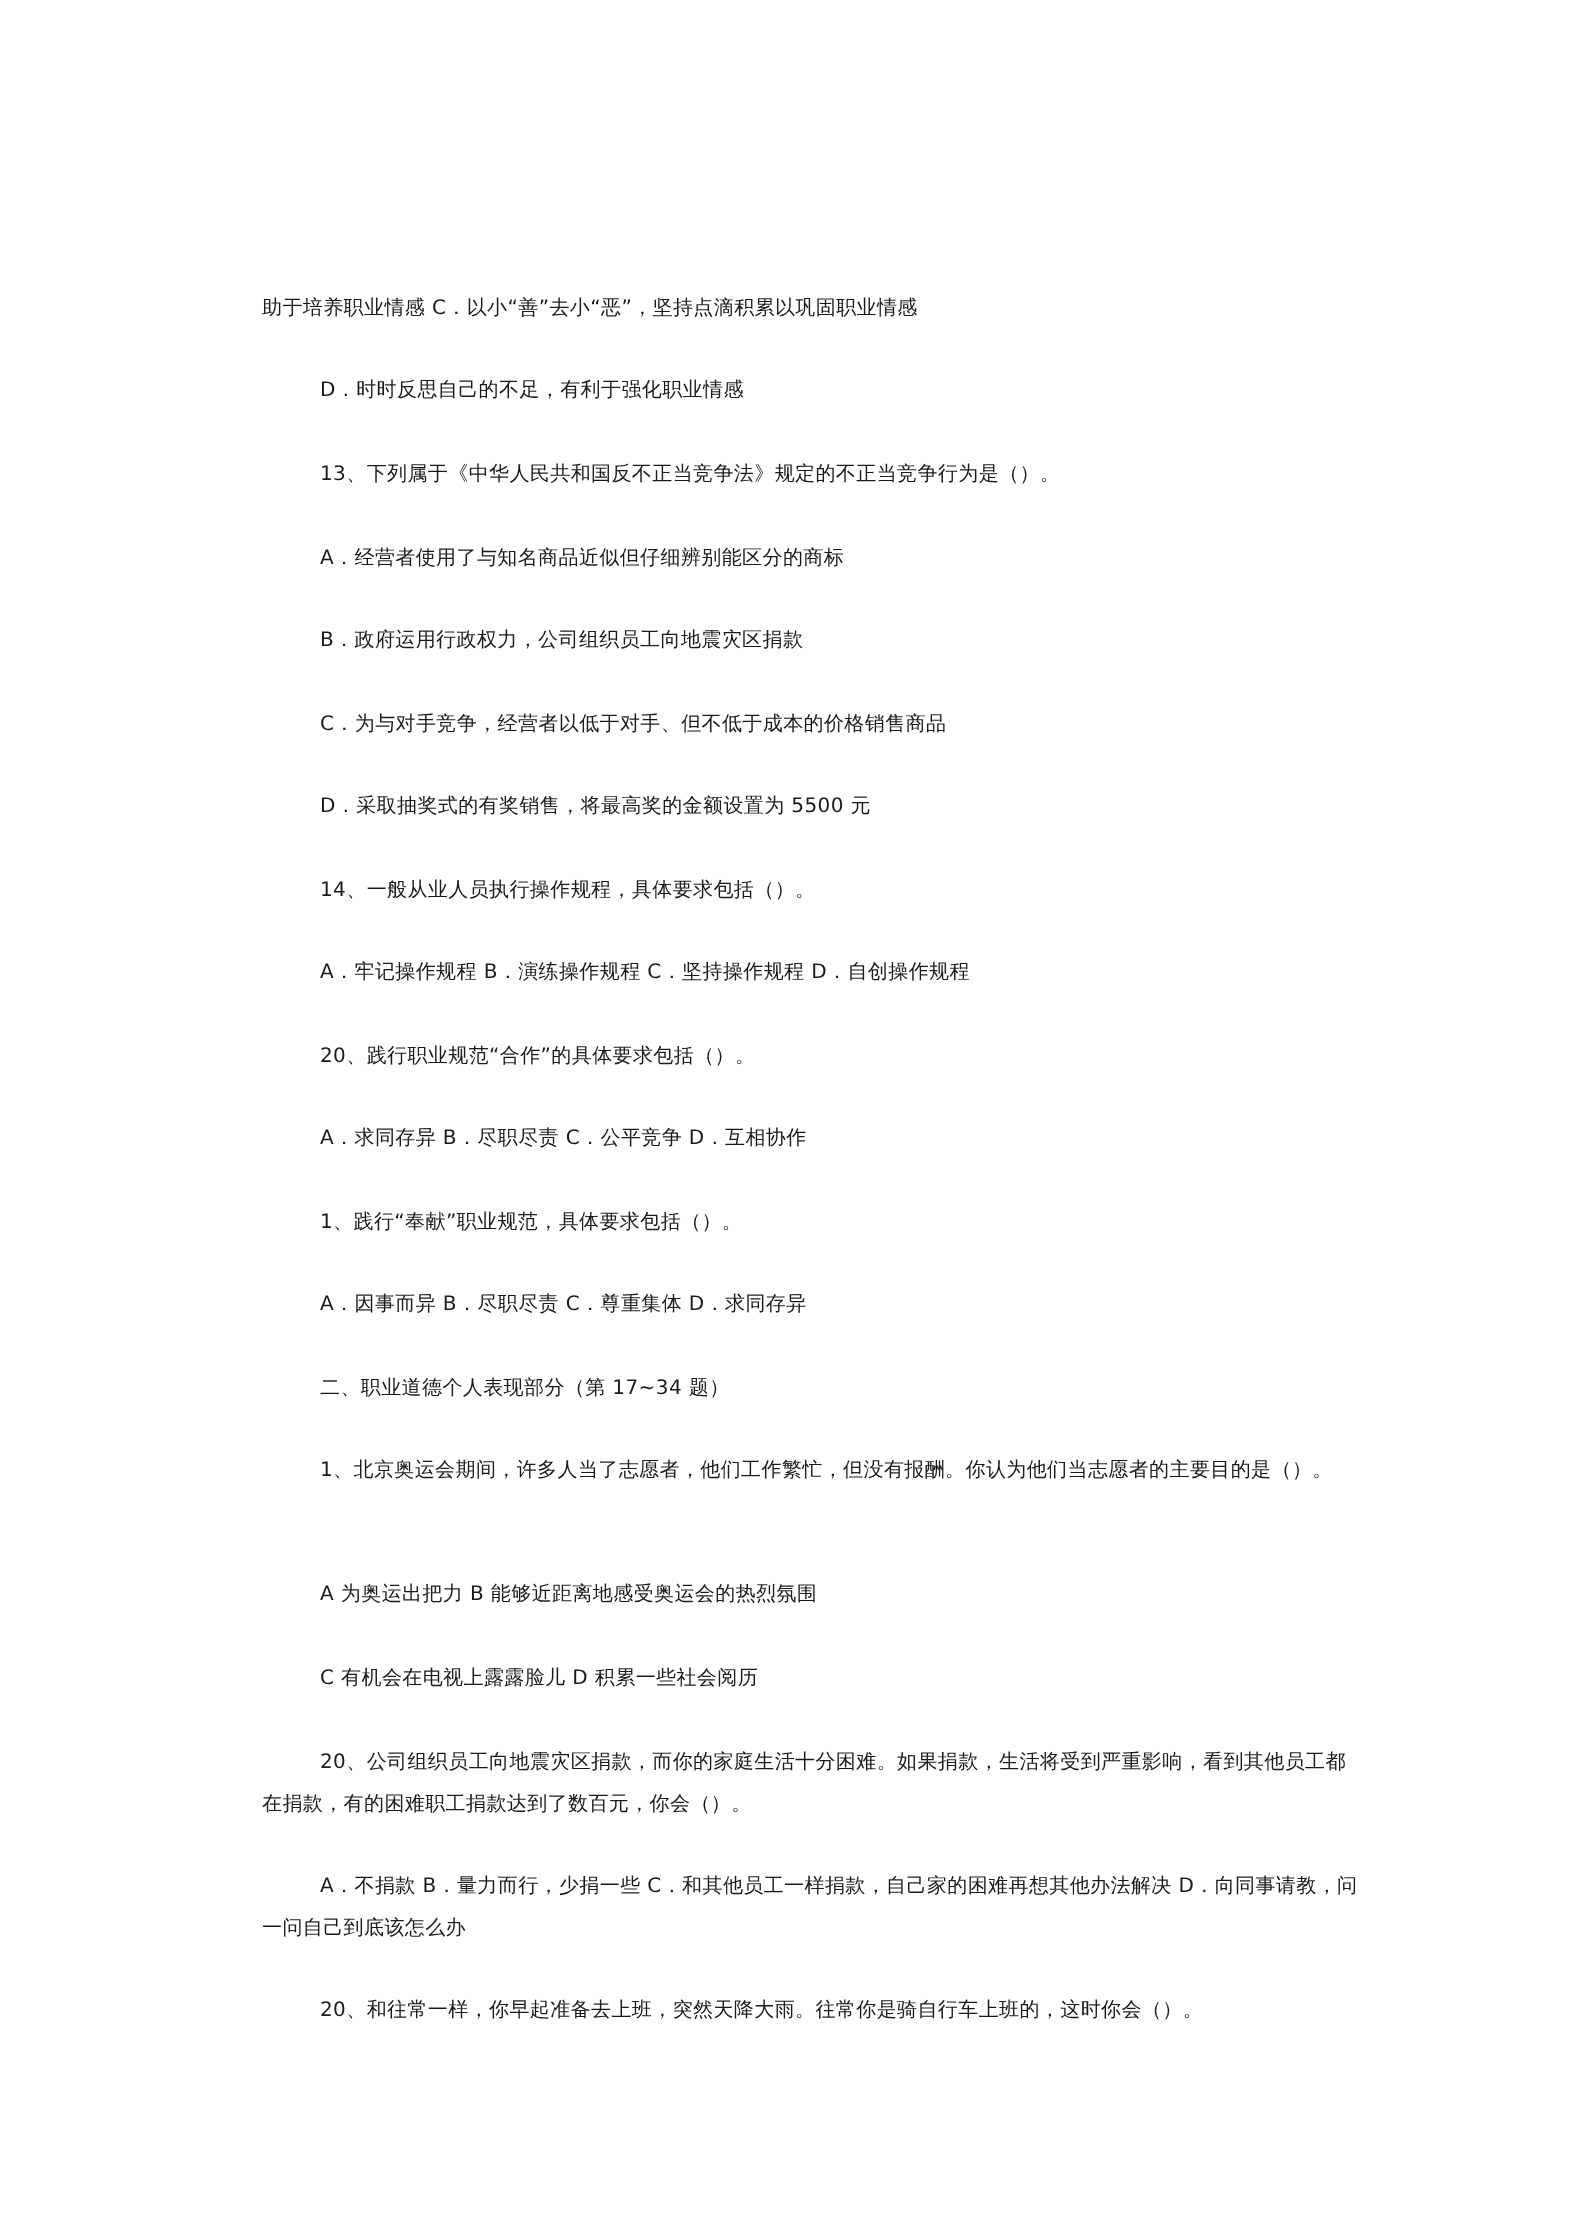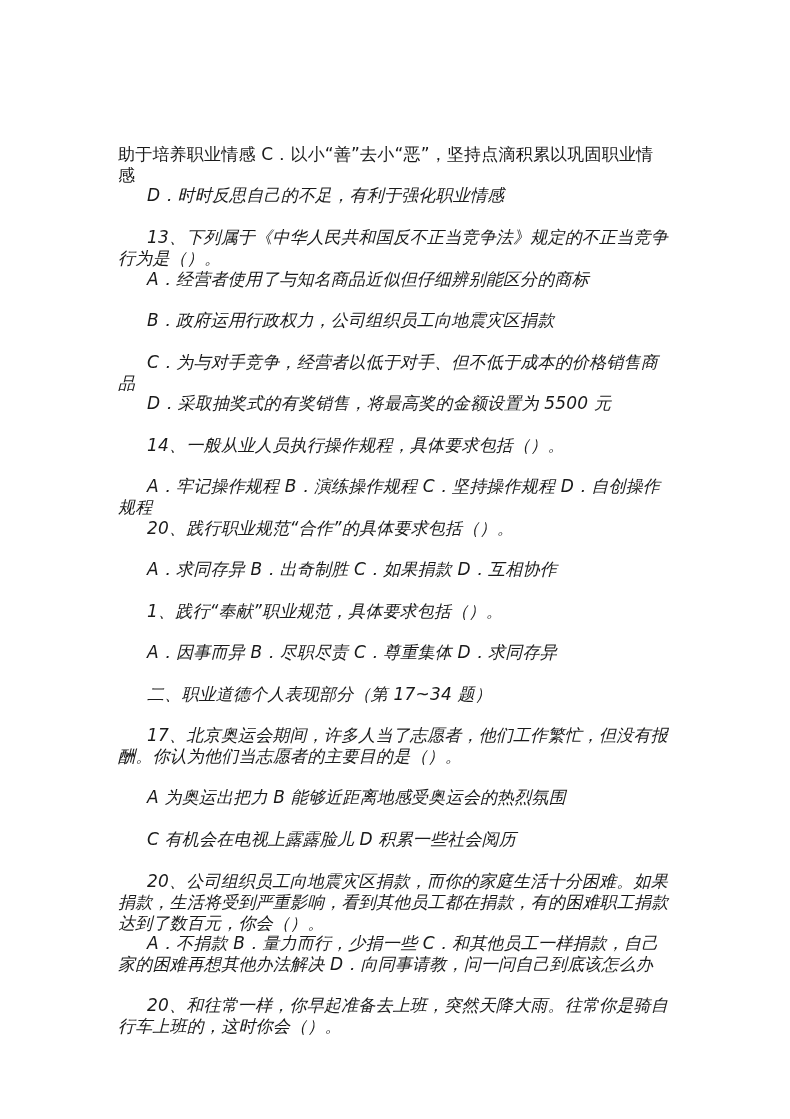--- a/index.html
+++ b/index.html
@@ -1,39 +1,39 @@
 <!DOCTYPE html>
 <html><head>
 <meta charset="utf-8">
 <style>
   html, body { margin: 0; padding: 0; background: #ffffff; }
   body { width: 790px; height: 1119px; position: relative; overflow: hidden;
          font-family: "DejaVu Sans", "Liberation Sans", sans-serif; color: #1a1a1a; }
   .page { position: absolute; left: 118px; top: 0; width: 552px; }
-  .p { position: absolute; left: 0; width: 552px; font-size: 17px; line-height: 21px;
+  .p { position: absolute; left: 13px; width: 552px; font-size: 10px; line-height: 21px;
        white-space: normal; letter-spacing: 0.2px; margin-top: 47px; }
-  .ind { text-indent: 29px; font-style: italic; }
+  .ind { text-indent: 29px; }
 </style>
 </head>
 <body>
 
 <div class="page">
   <p class="p" style="top:97px">助于培养职业情感 C．以小“善”去小“恶”，坚持点滴积累以巩固职业情感</p>
   <p class="p ind" style="top:138px">D．时时反思自己的不足，有利于强化职业情感</p>
   <p class="p ind" style="top:180px">13、下列属于《中华人民共和国反不正当竞争法》规定的不正当竞争行为是（）。</p>
   <p class="p ind" style="top:222px">A．经营者使用了与知名商品近似但仔细辨别能区分的商标</p>
   <p class="p ind" style="top:263px">B．政府运用行政权力，公司组织员工向地震灾区捐款</p>
   <p class="p ind" style="top:305px">C．为与对手竞争，经营者以低于对手、但不低于成本的价格销售商品</p>
   <p class="p ind" style="top:346px">D．采取抽奖式的有奖销售，将最高奖的金额设置为 5500 元</p>
   <p class="p ind" style="top:388px">14、一般从业人员执行操作规程，具体要求包括（）。</p>
   <p class="p ind" style="top:429px">A．牢记操作规程 B．演练操作规程 C．坚持操作规程 D．自创操作规程</p>
   <p class="p ind" style="top:471px">20、践行职业规范“合作”的具体要求包括（）。</p>
-  <p class="p ind" style="top:512px">A．求同存异 B．出奇制胜 C．如果捐款 D．互相协作</p>
+  <p class="p ind" style="top:512px">A．求同存异 B．尽职尽责 C．公平竞争 D．互相协作</p>
   <p class="p ind" style="top:554px">1、践行“奉献”职业规范，具体要求包括（）。</p>
   <p class="p ind" style="top:595px">A．因事而异 B．尽职尽责 C．尊重集体 D．求同存异</p>
   <p class="p ind" style="top:637px">二、职业道德个人表现部分（第 17~34 题）</p>
-  <p class="p ind" style="top:678px">17、北京奥运会期间，许多人当了志愿者，他们工作繁忙，但没有报酬。你认为他们当志愿者的主要目的是（）。</p>
+  <p class="p ind" style="top:678px">1、北京奥运会期间，许多人当了志愿者，他们工作繁忙，但没有报酬。你认为他们当志愿者的主要目的是（）。</p>
   <p class="p ind" style="top:740px">A 为奥运出把力 B 能够近距离地感受奥运会的热烈氛围</p>
   <p class="p ind" style="top:782px">C 有机会在电视上露露脸儿 D 积累一些社会阅历</p>
   <p class="p ind" style="top:824px">20、公司组织员工向地震灾区捐款，而你的家庭生活十分困难。如果捐款，生活将受到严重影响，看到其他员工都在捐款，有的困难职工捐款达到了数百元，你会（）。</p>
   <p class="p ind" style="top:886px">A．不捐款 B．量力而行，少捐一些 C．和其他员工一样捐款，自己家的困难再想其他办法解决 D．向同事请教，问一问自己到底该怎么办</p>
   <p class="p ind" style="top:948px">20、和往常一样，你早起准备去上班，突然天降大雨。往常你是骑自行车上班的，这时你会（）。</p>
 </div>
 
 </body></html>

